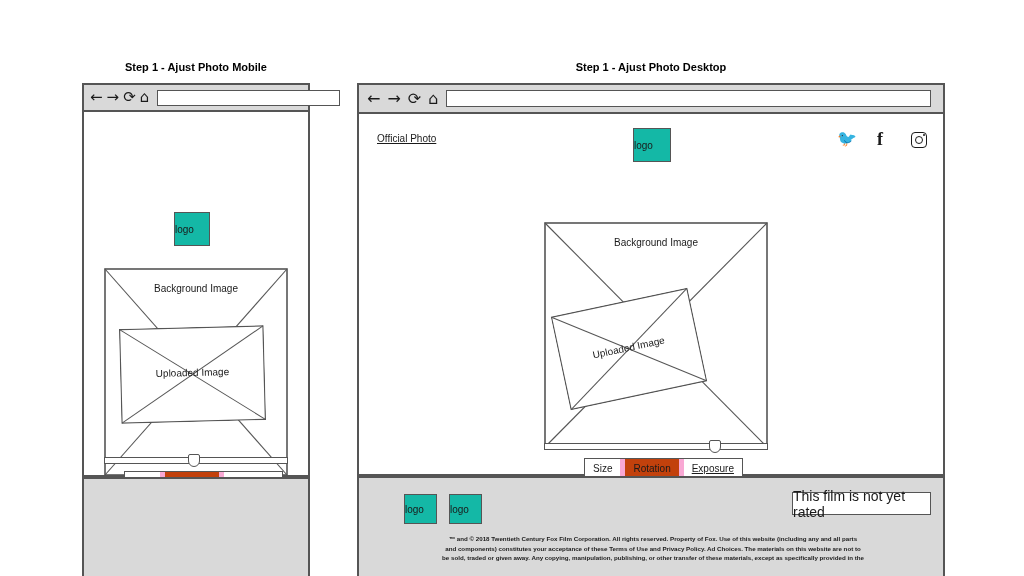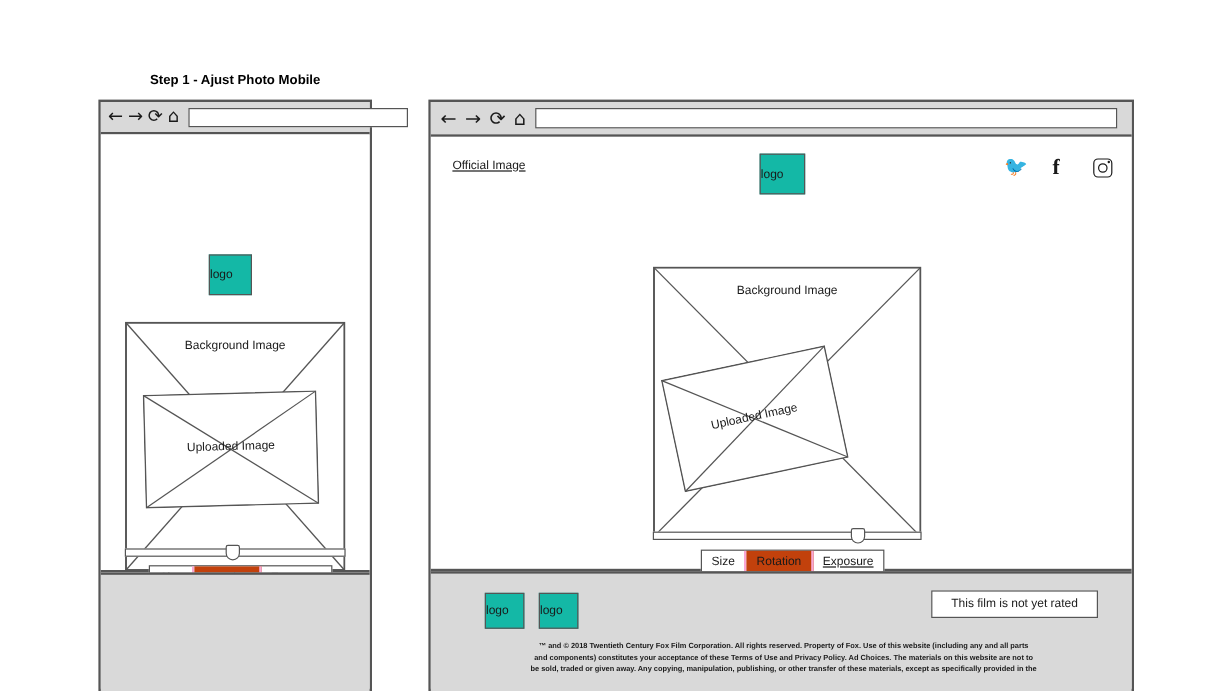--- a/index.html
+++ b/index.html
@@ -100,21 +100,21 @@
     background: #ffffff;
     height: 21px;
   }
   .seg > div {
     font-size: 10px;
     color: #1a1a1a;
     display: flex;
     align-items: center;
     justify-content: center;
     padding: 0 8px;
-    border-right: 2px solid #f9a8d4;
+    border-right: 5px solid #f9a8d4;
     white-space: nowrap;
   }
   .seg > div:last-child { border-right: none; text-decoration: underline; }
   .seg > div.active { background: #c2410c; }
 
   
   .btn {
     position: absolute;
     border: 1px solid #555;
     background: #ffffff;
@@ -173,25 +173,26 @@
     font-size: 6.2px;
     line-height: 1.55;
     color: #1a1a1a;
     text-align: center;
     font-weight: bold;
   }
   .rated-box {
     position: absolute;
     border: 1px solid #555;
     background: #ffffff;
-    font-size: 10px;
+    font-size: 14px;
     color: #1a1a1a;
     display: flex;
     align-items: center;
     justify-content: center;
+    margin-left: 16px;
   }
 </style>
 </head>
 <body>
 
 <div id="page">
 
   <div class="wf-title" style="left:82px; top:61px; width:228px;">Step 1 - Ajust Photo Mobile</div>
 
   <div class="frame" id="mobile-frame" style="left:82px; top:83px; width:228px; height:493px;">
@@ -244,34 +245,35 @@
     <div class="footer-grey" style="left:0; top:392px; width:100%; height:99px; border-top:2px solid #555;">
       
       
       
       
       
       
     </div>
   </div>
 
+  <div class="wf-title" style="left:357px; top:61px; width:588px;">Step 1 - Ajust Photo Desktop</div>
 
   <div class="frame" id="desktop-frame" style="left:357px; top:83px; width:588px; height:493px;">
 
     <div class="browser-bar" style="height:29px; padding:0 8px;">
       <span class="nav-ico" style="font-size:16px; margin-right:7px;">←</span>
       <span class="nav-ico" style="font-size:16px; margin-right:7px;">→</span>
       <span class="nav-ico" style="font-size:16px; margin-right:7px;">⟳</span>
       <span class="nav-ico" style="font-size:16px; margin-right:4px;">⌂</span>
       <input class="url-field" type="text" style="height: 17px;" placeholder="">
     </div>
 
     <div style="position:absolute; left:0; top:29px; width:100%; height:362px; background:#ffffff; border-bottom:2px solid #555;">
 
-      <span class="link-ul" style="left:18px; top:19px;">Official Image</span>
+      <span class="link-ul" style="left:18px; top:19px;">Official Photo</span>
 
       <div class="box" style="left:274px; top:96px; width:38px; height:34px; top:14px;">
         <span>logo</span>
       </div>
 
       <span class="social-ico" style="left:478px; top:17px; font-size:16px;">🐦</span>
       <span class="social-ico" style="left:518px; top:16px; font-family:'Liberation Serif', serif; font-weight:bold; font-size:18px;">f</span>
       <span class="ig-ico" style="left:552px; top:18px; width:16px; height:16px;"></span>
 
       <div class="ximg" style="left:185px; top:108px; width:224px; height:226px;">

